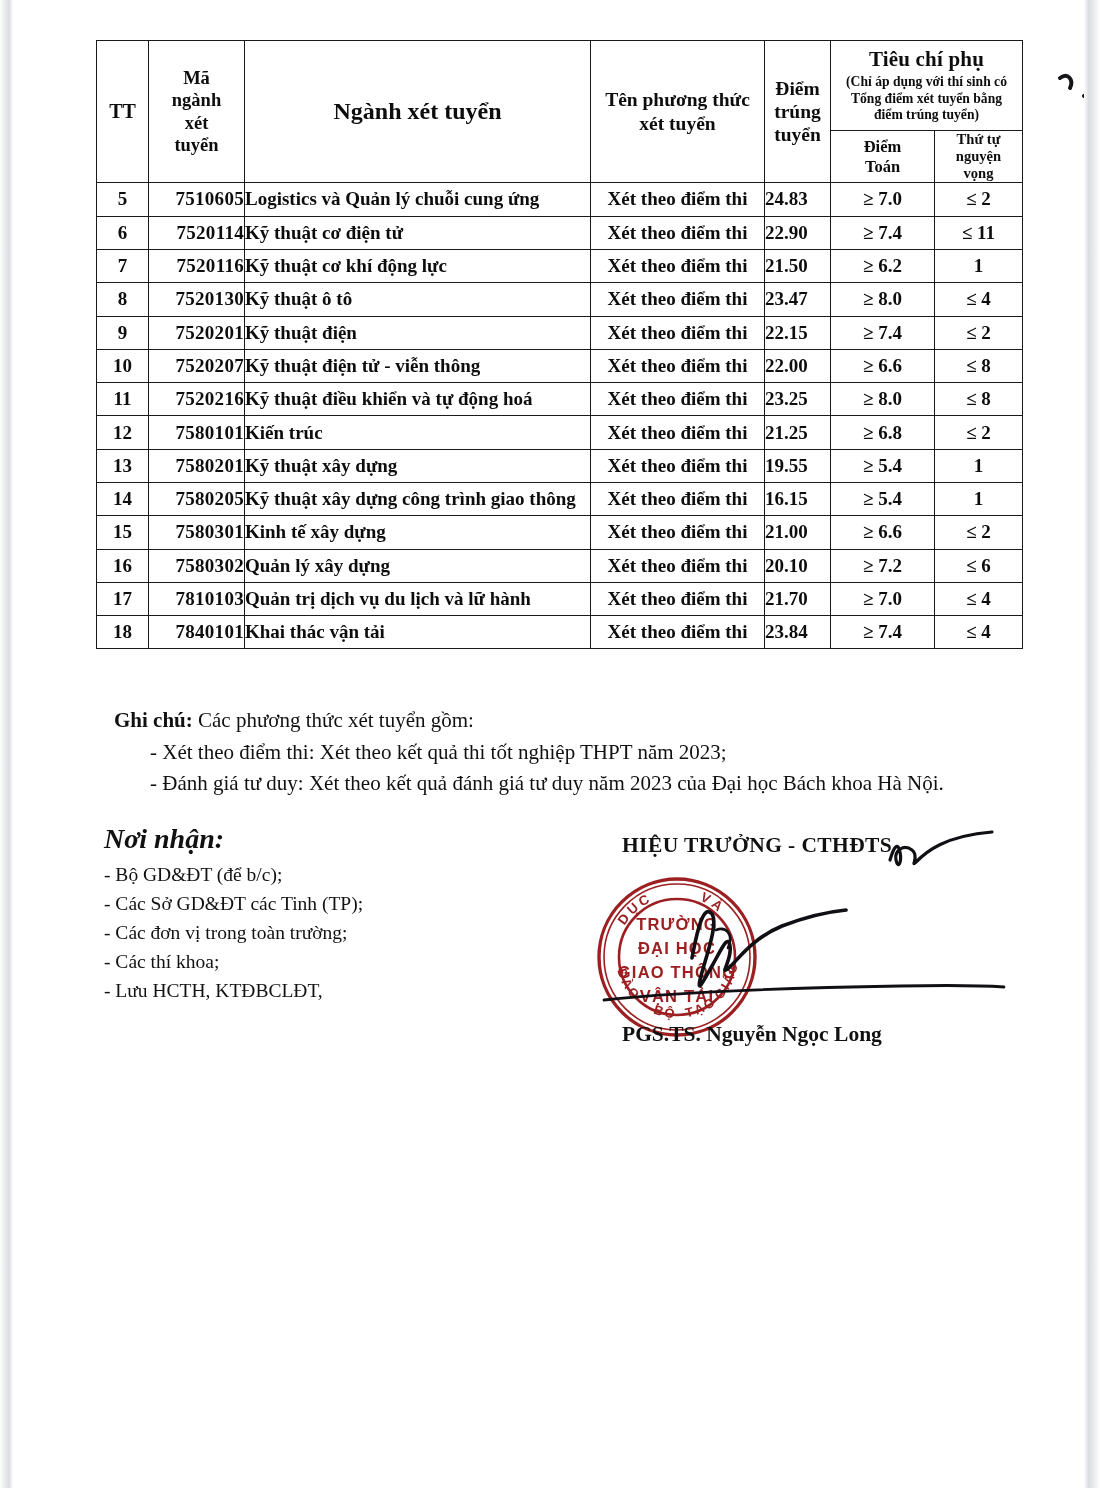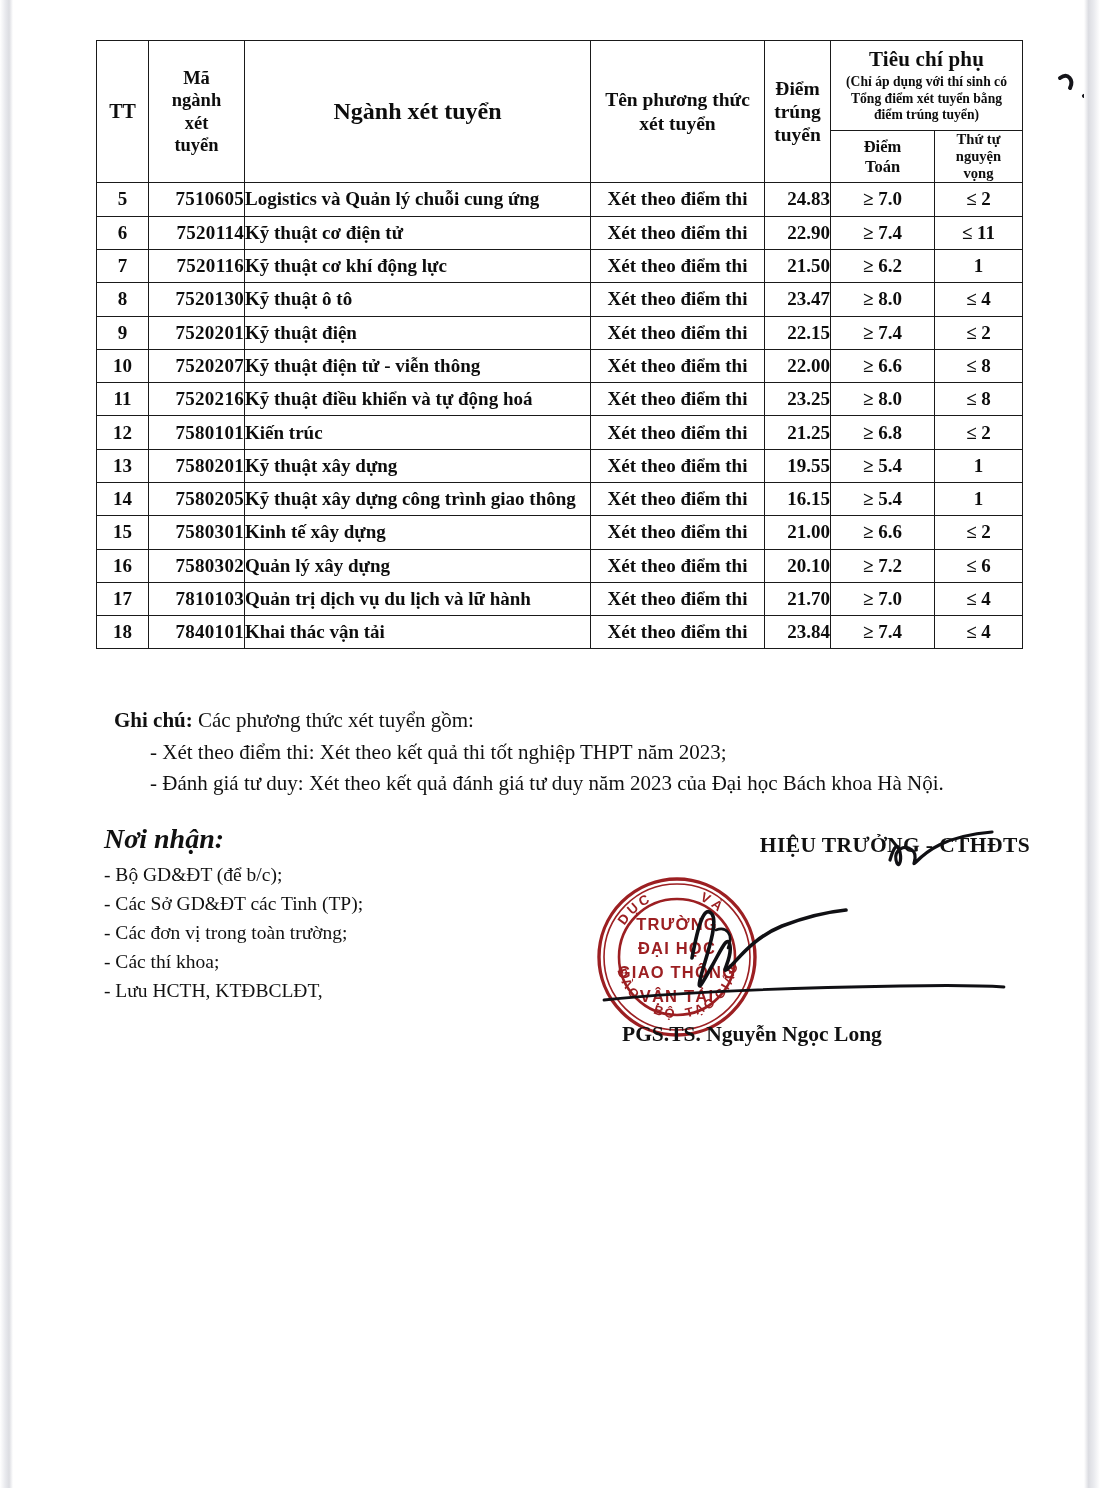--- a/index.html
+++ b/index.html
@@ -43,39 +43,39 @@
   .hd-crit{font-size:21px;letter-spacing:.2px;padding:7px 0 2px;}
   .hd-note{font-size:13.6px;line-height:1.22;font-weight:700;padding:0 6px 6px;}
   .hd-sub{font-size:16.5px;line-height:1.18;padding:8px 2px;}
   .hd-sub.small{font-size:14.6px;}
 
   tbody td{height:32.3px;font-size:19px;}
   .td-tt{text-align:center;}
   .td-code{text-align:right;letter-spacing:.3px;}
   .td-major{text-align:left;padding-left:9px;font-weight:700;}
   .td-method{text-align:center;}
-  .td-score{text-align:right;margin-top:28px;}
+  .td-score{text-align:left;margin-top:28px;}
   .td-math{text-align:center;}
   .td-wish{text-align:center;}
 
   
   .corner-tick{position:absolute;left:958px;top:30px;width:72px;height:60px;pointer-events:none;}
 
   
   .notes{position:absolute;left:114px;top:705px;width:880px;font-size:21px;line-height:1.5;}
   .notes .ln{white-space:nowrap;}
   .notes b{font-weight:700;}
   .notes .ind{padding-left:36px;}
 
   
   .recv{position:absolute;left:104px;top:818px;font-size:19.5px;line-height:1.49;}
   .recv .ttl{font-style:italic;font-weight:700;font-size:28px;}
 
   
-  .sig{position:absolute;left:560px;top:833px;width:470px;text-align:right;}
+  .sig{position:absolute;left:560px;top:833px;width:470px;text-align:left;}
   .sig-title{font-size:21.5px;font-weight:700;letter-spacing:.4px;padding-left:62px;}
   .sig-name{position:absolute;left:622px;top:1022px;font-size:21.5px;font-weight:700;white-space:nowrap;}
 
   .seal{position:absolute;left:586px;top:866px;width:182px;height:182px;}
   .hand{position:absolute;left:600px;top:830px;width:430px;height:220px;pointer-events:none;}
 </style>
 </head>
 <body>
 
 <div class="sheet">

